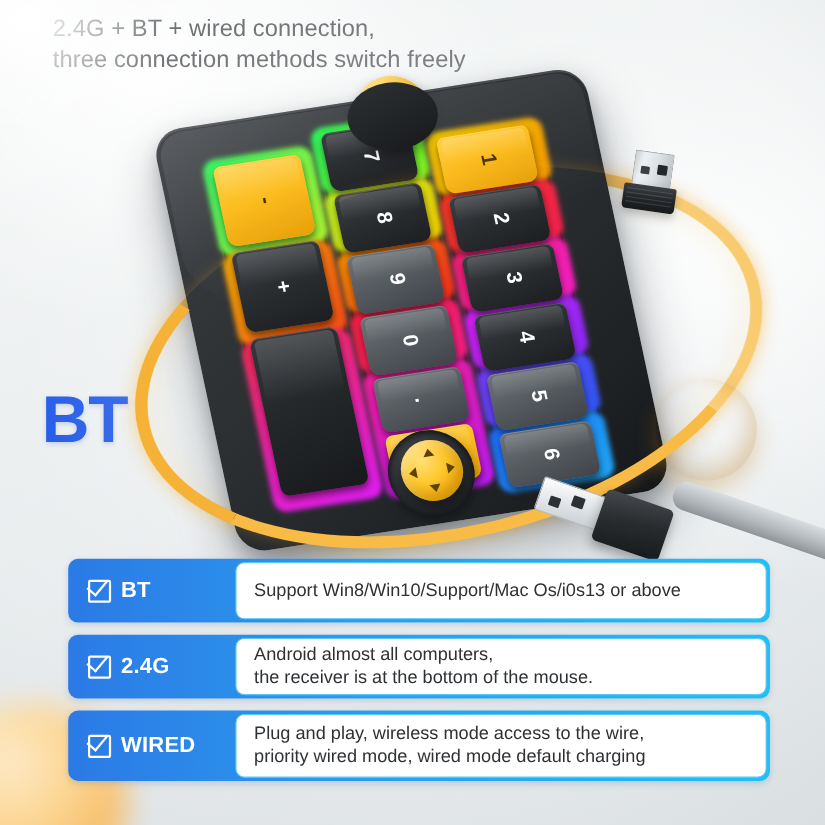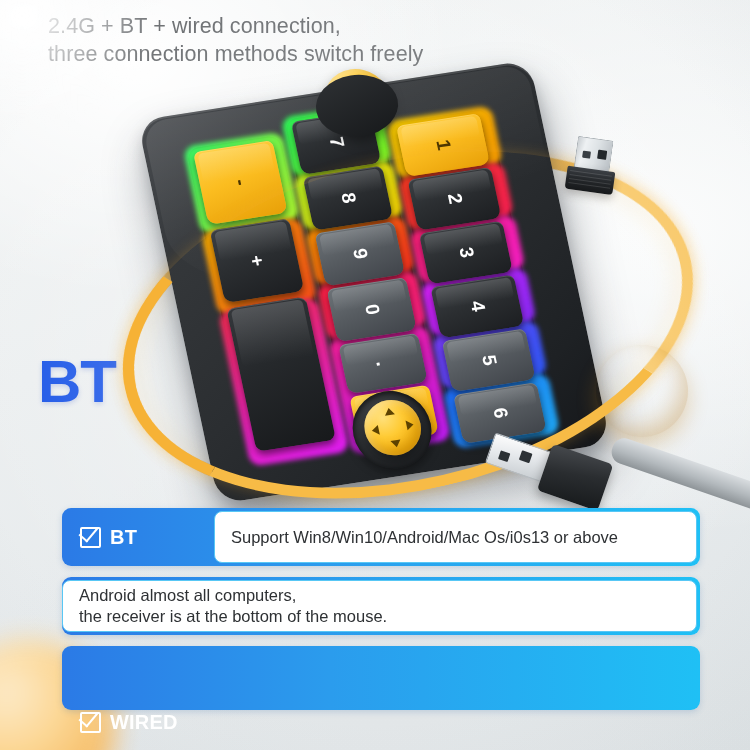--- a/index.html
+++ b/index.html
@@ -230,21 +230,21 @@
 
   
   #features { position:absolute; left:62px; top:508px; width:638px; z-index:40; }
   .frow {
     position:relative; display:flex; align-items:stretch;
     margin-bottom:11px; height:58px;
     border-radius:9px;
     background:linear-gradient(90deg,#2b7ae6 0%,#2b9ced 42%,#1fc0f5 100%);
     box-shadow:0 2px 6px rgba(60,110,170,.22);
   }
-  .frow.tall { height:64px;flex-direction:column; }
+  .frow.tall { height:64px; }
   .frow .tag {
     width:152px; flex:0 0 152px;
     display:flex; align-items:center; gap:9px; padding-left:18px;
     color:#fff; font-weight:bold; font-size:20px; letter-spacing:.2px;
   }
   .chk { position:relative; width:21px; height:21px; flex:0 0 21px; }
   .chk .box { position:absolute; inset:0; border:2px solid #fff; border-radius:2px; }
   .chk .tick {
     position:absolute; left:3px; top:-4px; width:11px; height:18px;
     border-right:2.6px solid #fff; border-bottom:2.6px solid #fff;
@@ -408,32 +408,41 @@
   <div id="features">
 
     <div class="frow">
       <div class="tag">
         <span class="chk">
           <span class="box"></span>
             <span class="tick"></span>
         </span>
         <span>BT</span>
       </div>
-      <div class="panel">Support Win8/Win10/Android/Mac Os/i0s13 or above</div>
+      <div class="panel">Support Win8/Win10/Support/Mac Os/i0s13 or above</div>
     </div>
 
     <div class="frow">
+      <div class="tag">
+        <span class="chk">
+          <span class="box"></span>
+            <span class="tick"></span>
+        </span>
+        <span>2.4G</span>
+      </div>
       <div class="panel">Android almost all computers,
 the receiver is at the bottom of the mouse.</div>
     </div>
 
     <div class="frow tall">
       <div class="tag">
         <span class="chk">
           <span class="box"></span>
             <span class="tick"></span>
         </span>
         <span>WIRED</span>
       </div>
+      <div class="panel">Plug and play, wireless mode access to the wire,
+priority wired mode, wired mode default charging</div>
     </div>
 
   </div>
 </div>
 
 </body></html>

